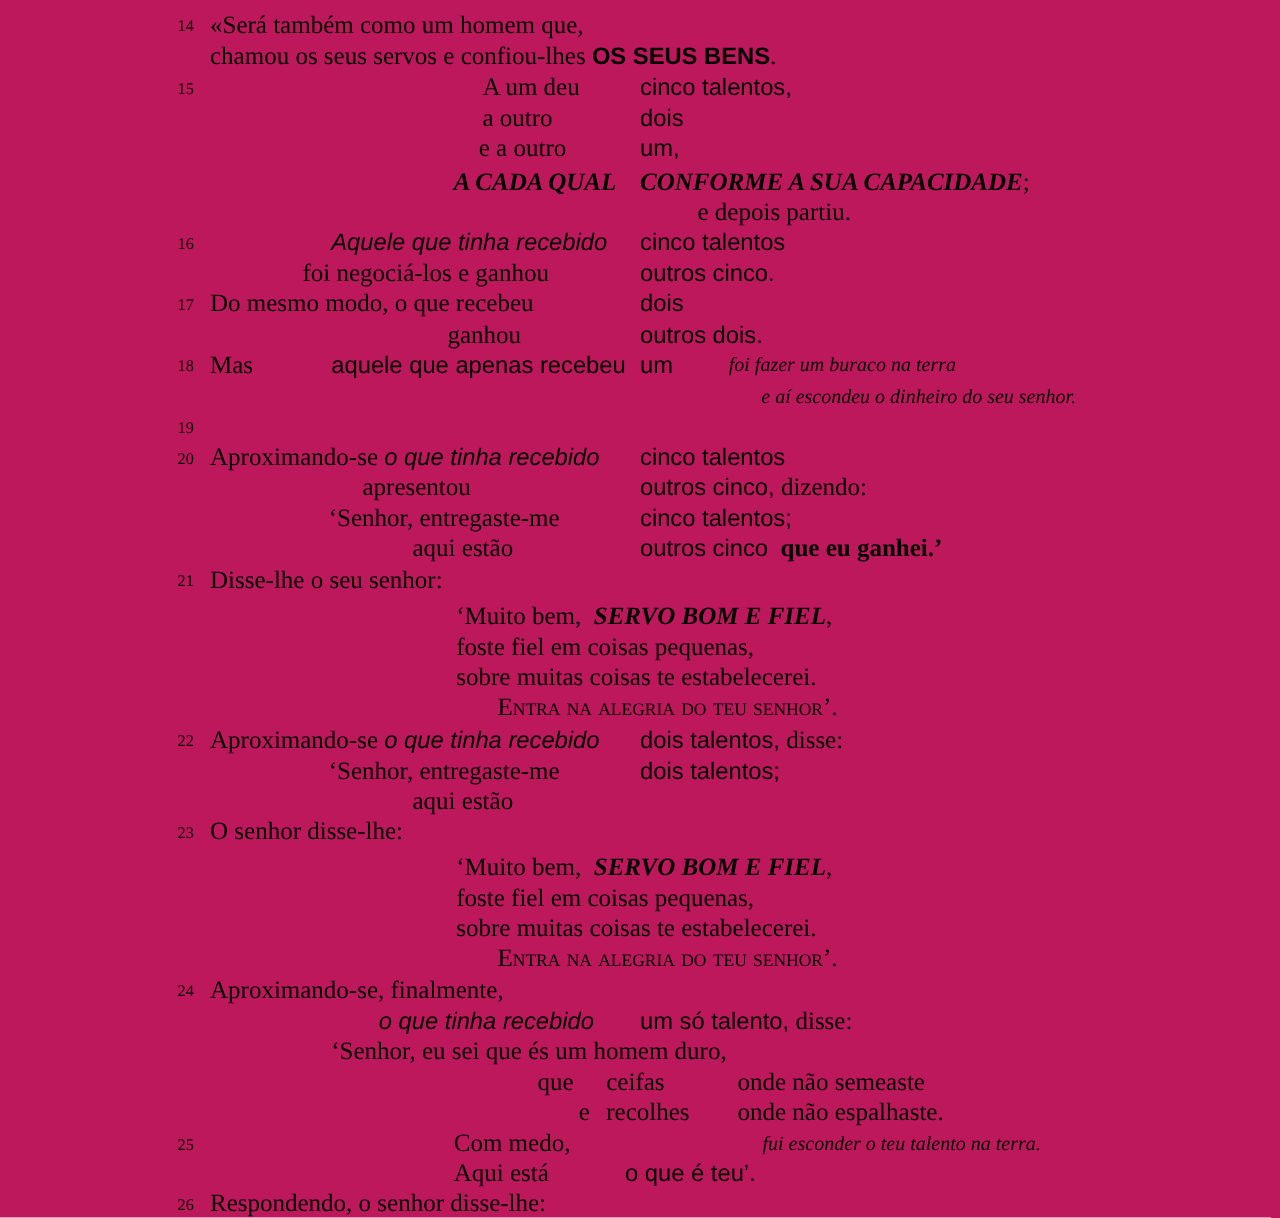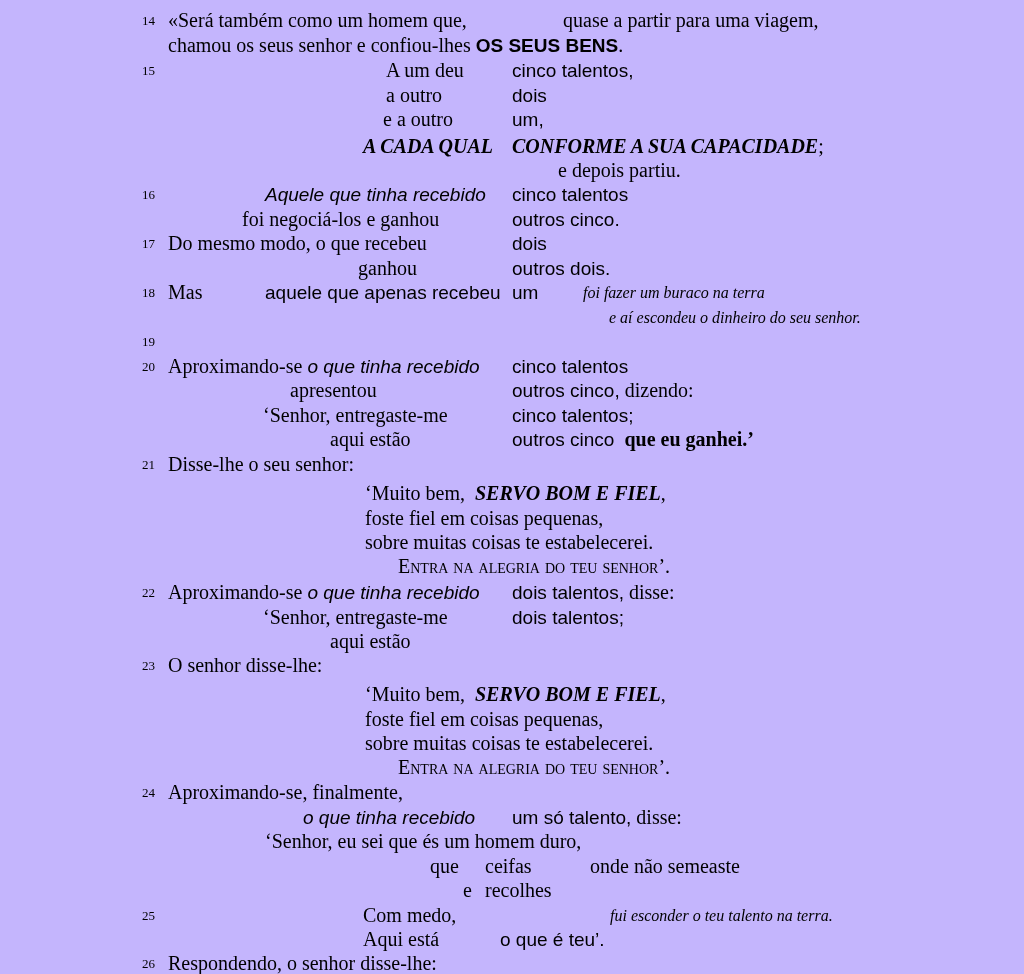--- a/index.html
+++ b/index.html
@@ -1,20 +1,20 @@
 <!DOCTYPE html>
 <html><head>
 <meta charset="utf-8">
 <style>
   html, body { margin: 0; padding: 0; background: #ffffff; }
   .page {
     position: relative;
     width: 1024px;
     height: 974px;
-    background: #c4b5fd;
+    background: #be185d;
     color: #000000;
     overflow: hidden;
   }
   .line {
     position: absolute;
     left: 0;
     width: 1024px;
     height: 25px;
     line-height: 25px;
     white-space: pre;
@@ -39,22 +39,22 @@
   .s-smallcaps        { font-family: "Liberation Serif", serif; font-size: 20px; font-variant: small-caps; margin-left: 33px; }
   .s-sans             { font-family: "Liberation Sans", sans-serif; font-size: 19px; }
   .s-sansbold         { font-family: "Liberation Sans", sans-serif; font-size: 19px; font-weight: bold; }
   .s-sansitalic       { font-family: "Liberation Sans", sans-serif; font-size: 19px; font-style: italic; }
 </style>
 </head>
 <body>
 
 <div class="page">
   <div id="doc">
-      <div class="line" style="top: 8px;"><span class="verse">14</span><span class="chunk" style="left: 168px;"><span class="s-serif">«Será também como um homem que,</span></span><span class="chunk" style="left: 563px;"><span class="s-serif">quase a partir para uma viagem,</span></span></div>
-      <div class="line" style="top: 33px;"><span class="chunk" style="left: 168px;"><span class="s-serif">chamou os seus senhor e confiou-lhes </span><span class="s-sansbold">OS SEUS BENS</span><span class="s-serif">.</span></span></div>
+      <div class="line" style="top: 8px;"><span class="verse">14</span><span class="chunk" style="left: 168px;"><span class="s-serif">«Será também como um homem que,</span></span></div>
+      <div class="line" style="top: 33px;"><span class="chunk" style="left: 168px;"><span class="s-serif">chamou os seus servos e confiou-lhes </span><span class="s-sansbold">OS SEUS BENS</span><span class="s-serif">.</span></span></div>
       <div class="line" style="top: 58px;"><span class="verse">15</span><span class="chunk" style="left: 386px;"><span class="s-serif">A um deu</span></span><span class="chunk" style="left: 512px;"><span class="s-sans">cinco talentos,</span></span></div>
       <div class="line" style="top: 83px;"><span class="chunk" style="left: 386px;"><span class="s-serif">a outro</span></span><span class="chunk" style="left: 512px;"><span class="s-sans">dois</span></span></div>
       <div class="line" style="top: 107px;"><span class="chunk" style="left: 383px;"><span class="s-serif">e a outro</span></span><span class="chunk" style="left: 512px;"><span class="s-sans">um,</span></span></div>
       <div class="line" style="top: 134px;"><span class="chunk" style="left: 363px;"><span class="s-serifbolditalic">A CADA QUAL</span></span><span class="chunk" style="left: 512px;"><span class="s-serifbolditalic">CONFORME A SUA CAPACIDADE</span><span class="s-serif">;</span></span></div>
       <div class="line" style="top: 158px;"><span class="chunk" style="left: 558px;"><span class="s-serif">e depois partiu.</span></span></div>
       <div class="line" style="top: 182px;"><span class="verse">16</span><span class="chunk" style="left: 265px;"><span class="s-sansitalic">Aquele que tinha recebido</span></span><span class="chunk" style="left: 512px;"><span class="s-sans">cinco talentos</span></span></div>
       <div class="line" style="top: 207px;"><span class="chunk" style="left: 242px;"><span class="s-serif">foi negociá-los e ganhou</span></span><span class="chunk" style="left: 512px;"><span class="s-sans">outros cinco.</span></span></div>
       <div class="line" style="top: 231px;"><span class="verse">17</span><span class="chunk" style="left: 168px;"><span class="s-serif">Do mesmo modo, o que recebeu</span></span><span class="chunk" style="left: 512px;"><span class="s-sans">dois</span></span></div>
       <div class="line" style="top: 256px;"><span class="chunk" style="left: 358px;"><span class="s-serif">ganhou</span></span><span class="chunk" style="left: 512px;"><span class="s-sans">outros dois.</span></span></div>
       <div class="line" style="top: 280px;"><span class="verse">18</span><span class="chunk" style="left: 168px;"><span class="s-serif">Mas</span></span><span class="chunk" style="left: 265px;"><span class="s-sans">aquele que apenas recebeu</span></span><span class="chunk" style="left: 512px;"><span class="s-sans">um</span></span><span class="chunk" style="left: 583px;"><span class="s-serifitalic">foi fazer um buraco na terra</span></span></div>
@@ -74,18 +74,18 @@
       <div class="line" style="top: 629px;"><span class="chunk" style="left: 330px;"><span class="s-serif">aqui estão</span></span></div>
       <div class="line" style="top: 653px;"><span class="verse">23</span><span class="chunk" style="left: 168px;"><span class="s-serif">O senhor disse-lhe:</span></span></div>
       <div class="line" style="top: 682px;"><span class="chunk" style="left: 365px;"><span class="s-serif">‘Muito bem,  </span><span class="s-serifbolditalic">SERVO BOM E FIEL</span><span class="s-serif">,</span></span></div>
       <div class="line" style="top: 707px;"><span class="chunk" style="left: 365px;"><span class="s-serif">foste fiel em coisas pequenas,</span></span></div>
       <div class="line" style="top: 731px;"><span class="chunk" style="left: 365px;"><span class="s-serif">sobre muitas coisas te estabelecerei.</span></span></div>
       <div class="line" style="top: 755px;"><span class="chunk" style="left: 365px;"><span class="s-smallcaps">Entra na alegria do teu senhor’.</span></span></div>
       <div class="line" style="top: 780px;"><span class="verse">24</span><span class="chunk" style="left: 168px;"><span class="s-serif">Aproximando-se, finalmente,</span></span></div>
       <div class="line" style="top: 805px;"><span class="chunk" style="left: 303px;"><span class="s-sansitalic">o que tinha recebido</span></span><span class="chunk" style="left: 512px;"><span class="s-sans">um só talento,</span><span class="s-serif"> disse:</span></span></div>
       <div class="line" style="top: 829px;"><span class="chunk" style="left: 265px;"><span class="s-serif">‘Senhor, eu sei que és um homem duro,</span></span></div>
       <div class="line" style="top: 854px;"><span class="chunk" style="left: 430px;"><span class="s-serif">que</span></span><span class="chunk" style="left: 485px;"><span class="s-serif">ceifas</span></span><span class="chunk" style="left: 590px;"><span class="s-serif">onde não semeaste</span></span></div>
-      <div class="line" style="top: 878px;"><span class="chunk" style="left: 463px;"><span class="s-serif">e</span></span><span class="chunk" style="left: 485px;"><span class="s-serif">recolhes</span></span></div>
+      <div class="line" style="top: 878px;"><span class="chunk" style="left: 463px;"><span class="s-serif">e</span></span><span class="chunk" style="left: 485px;"><span class="s-serif">recolhes</span></span><span class="chunk" style="left: 590px;"><span class="s-serif">onde não espalhaste.</span></span></div>
       <div class="line" style="top: 903px;"><span class="verse">25</span><span class="chunk" style="left: 363px;"><span class="s-serif">Com medo,</span></span><span class="chunk" style="left: 610px;"><span class="s-serifitalic">fui esconder o teu talento na terra.</span></span></div>
       <div class="line" style="top: 927px;"><span class="chunk" style="left: 363px;"><span class="s-serif">Aqui está</span></span><span class="chunk" style="left: 500px;"><span class="s-sans">o que é teu’.</span></span></div>
       <div class="line" style="top: 951px;"><span class="verse">26</span><span class="chunk" style="left: 168px;"><span class="s-serif">Respondendo, o senhor disse-lhe:</span></span></div>
     </div>
 </div>
 
 </body></html>

